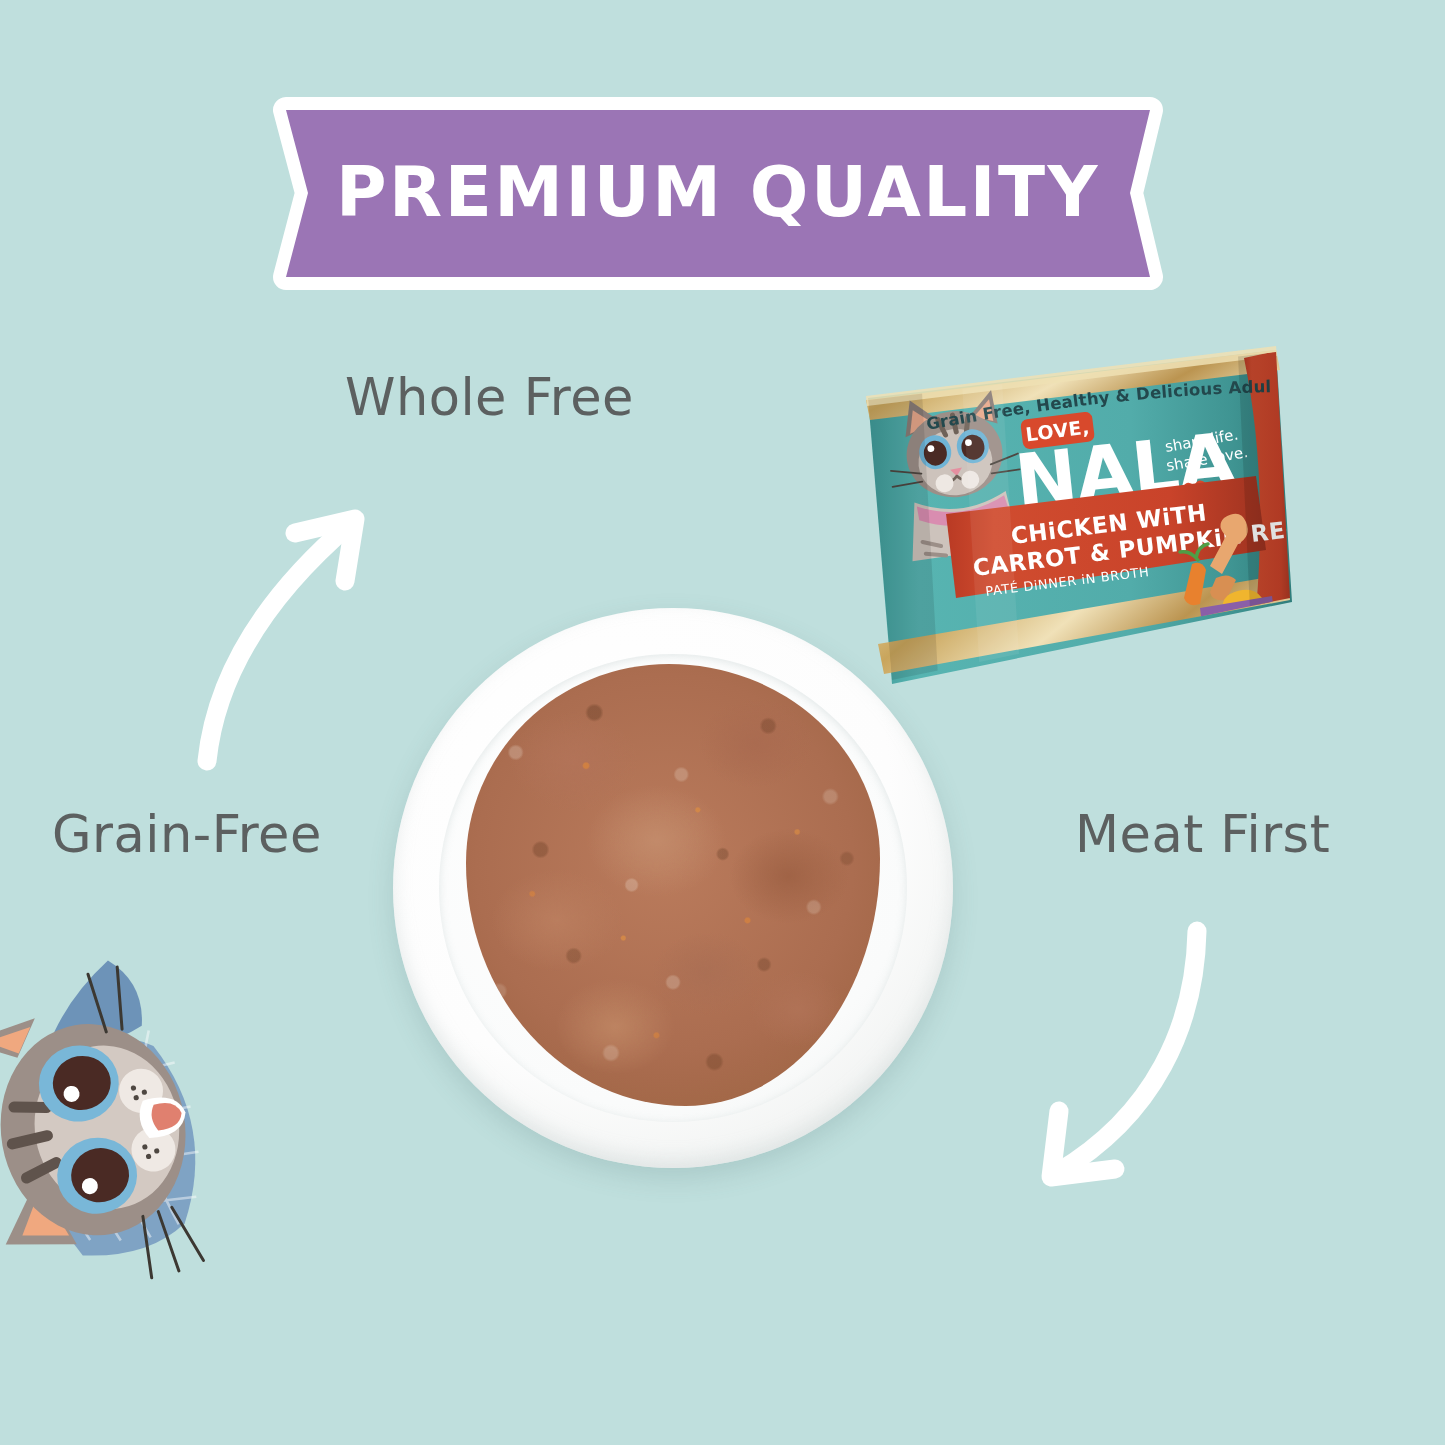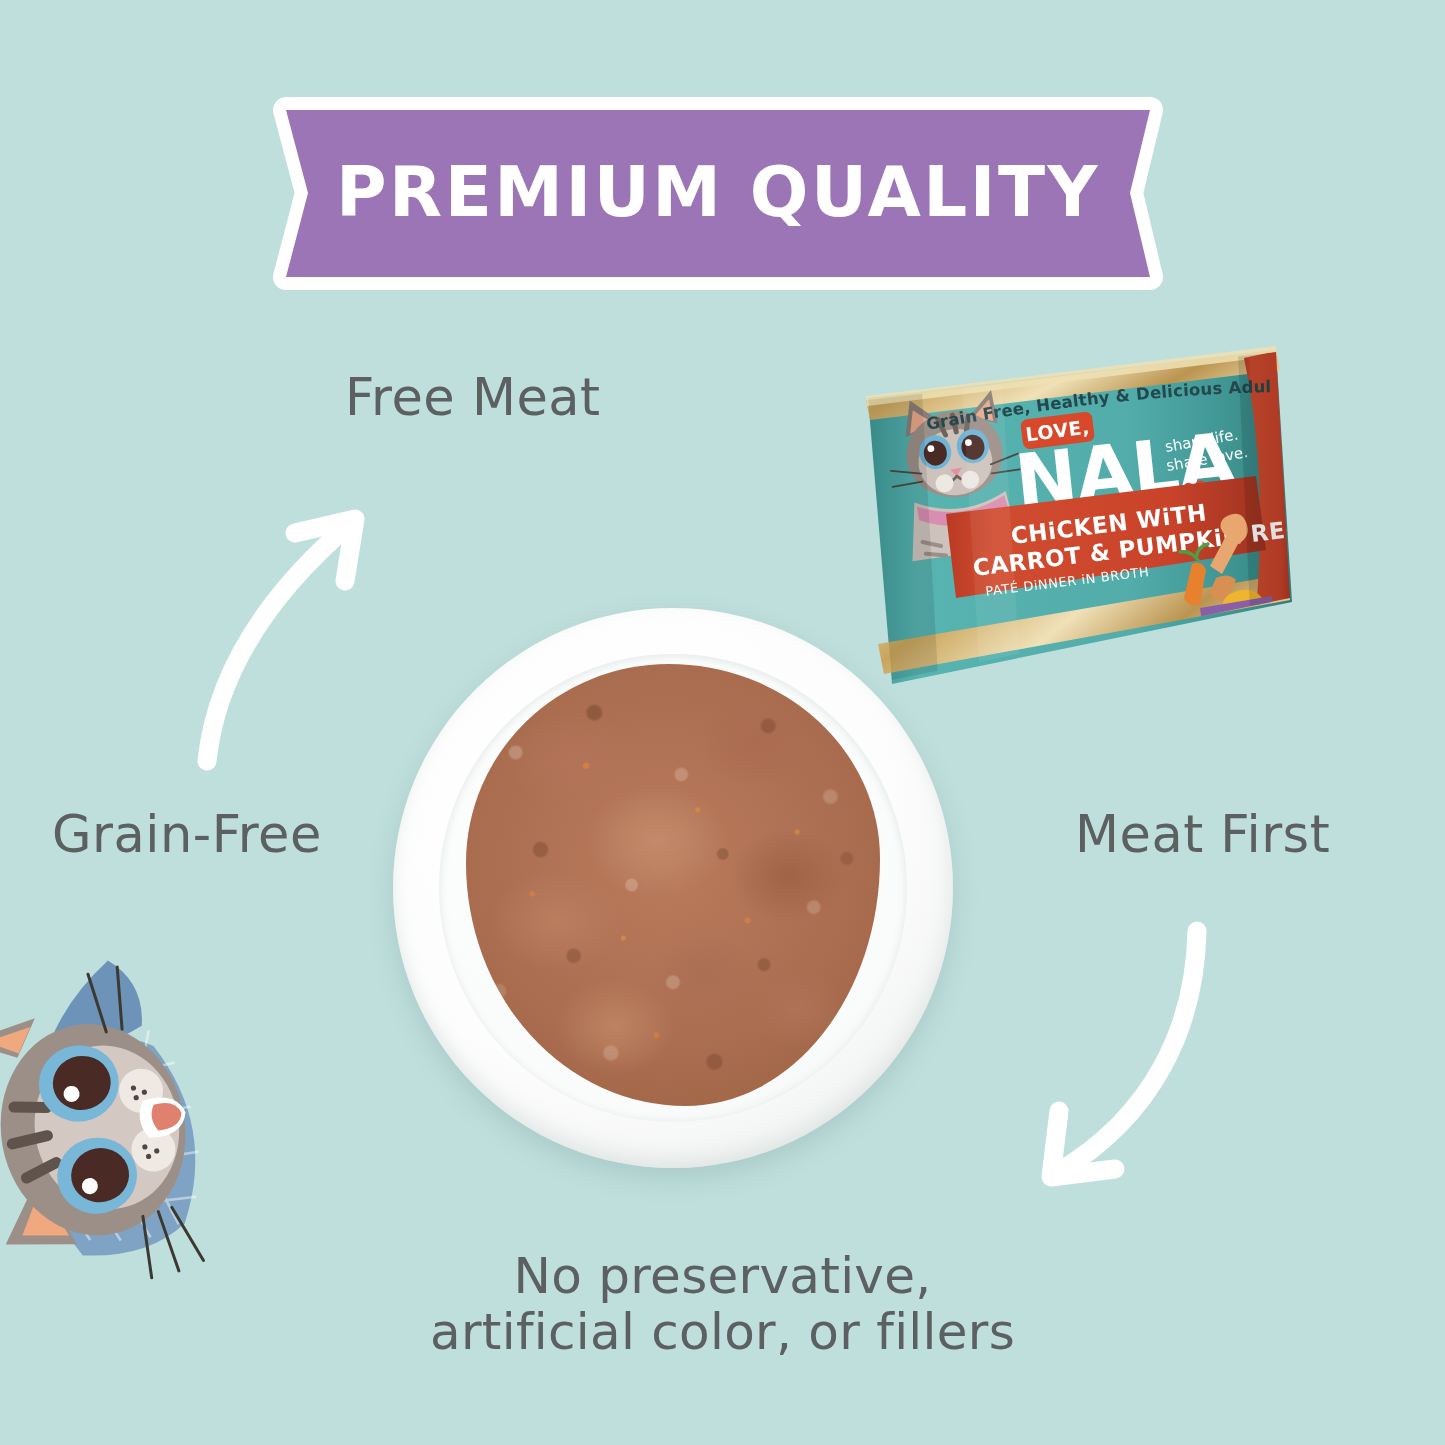--- a/index.html
+++ b/index.html
@@ -132,30 +132,26 @@
 <div class="stage">
 
   <div class="banner-wrap">
     <svg class="banner-svg" viewBox="0 0 900 195">
       <path d="M 18 14 L 882 14 L 862 97 L 882 181 L 18 181 L 40 97 Z" fill="#9b75b5" stroke="#ffffff" stroke-width="26" stroke-linejoin="round"></path>
       <path d="M 18 14 L 882 14 L 862 97 L 882 181 L 18 181 L 40 97 Z" fill="#9b75b5"></path>
     </svg>
     <div class="banner-text">PREMIUM QUALITY</div>
   </div>
 
-  <div class="feat" id="feat-whole-meat">Free Meat</div>
+  <div class="feat" id="feat-whole-meat">Whole Free</div>
 
   <div class="feat" id="feat-meat-first">Meat First</div>
 
   <div class="feat" id="feat-grain-free">Grain-Free</div>
 
-  <div class="feat" id="feat-no-preserv">
-    <span>No preservative,</span>
-    <span class="l2">artificial color, or fillers</span>
-  </div>
 
   <svg class="arrow" id="arrow-up" viewBox="0 0 230 290">
     <path d="M 32 276 C 40 200, 80 120, 176 38" fill="none" stroke="#ffffff" stroke-width="19" stroke-linecap="round"></path>
     <path d="M 120 48 L 180 34 L 170 96" fill="none" stroke="#ffffff" stroke-width="19" stroke-linecap="round" stroke-linejoin="round"></path>
   </svg>
 
   <svg class="arrow" id="arrow-down" viewBox="0 0 250 280">
     <path d="M 202 16 C 200 110, 160 200, 62 258" fill="none" stroke="#ffffff" stroke-width="19" stroke-linecap="round"></path>
     <path d="M 64 196 L 56 262 L 120 254" fill="none" stroke="#ffffff" stroke-width="19" stroke-linecap="round" stroke-linejoin="round"></path>
   </svg>

